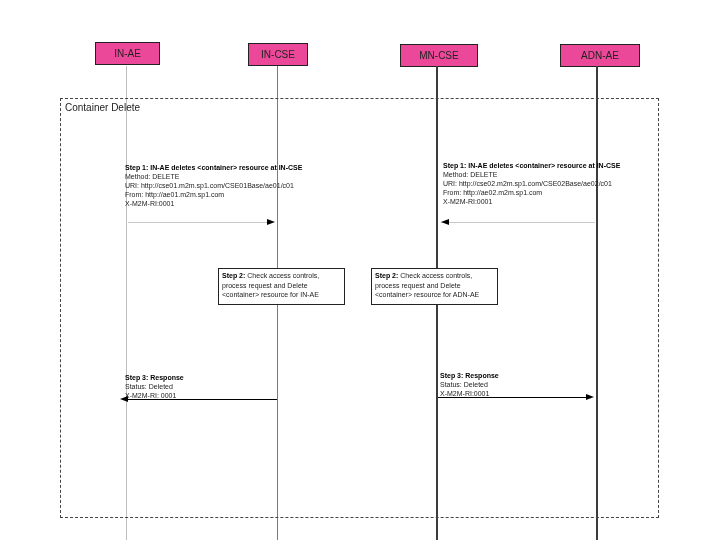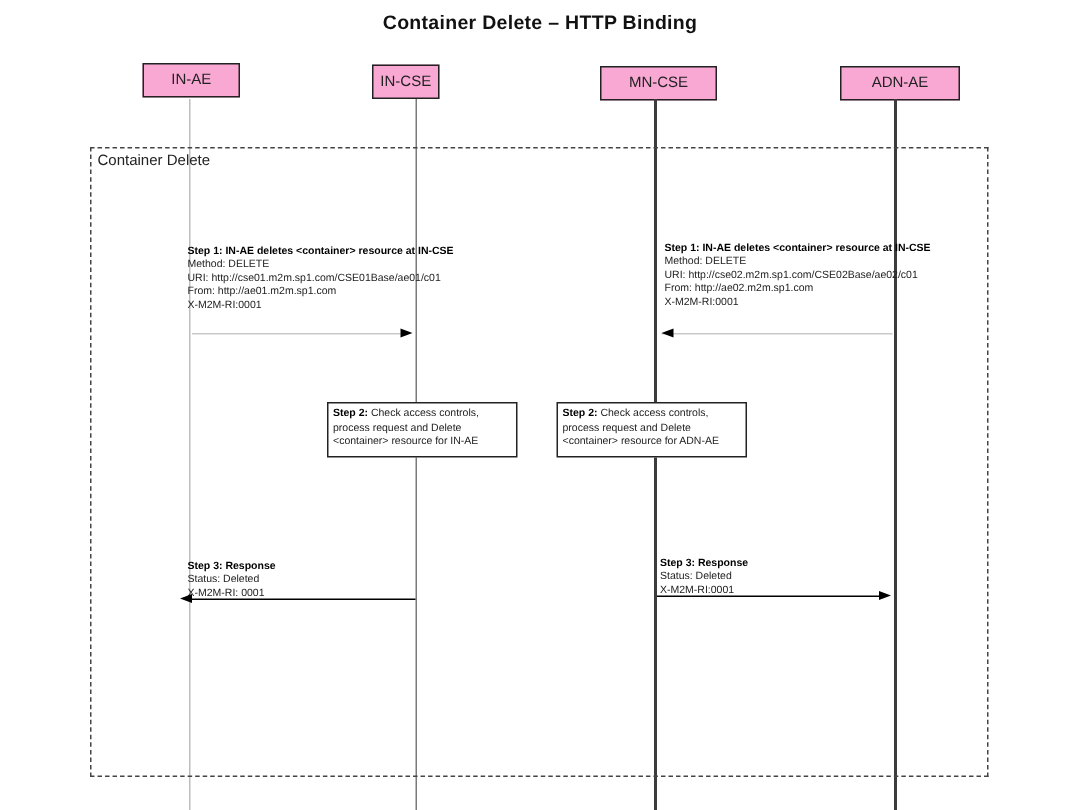--- a/index.html
+++ b/index.html
@@ -5,26 +5,26 @@
   html,body{margin:0;padding:0;background:#fff;}
   .canvas{
     position:relative;width:720px;height:540px;background:#ffffff;overflow:hidden;
     font-family:"Liberation Sans", sans-serif;color:#1a1a1a;
   }
   .title{
     position:absolute;top:7px;left:0;width:720px;text-align:center;
     font-size:13px;font-weight:bold;letter-spacing:0.2px;color:#111;
   }
   .actor{
-    position:absolute;height:23px;border:1px solid #222;background:#f9a8d4;
+    position:absolute;height:23px;border:1px solid #222;background:#ec4899;
     display:flex;align-items:center;justify-content:center;
     font-size:10px;color:#222;box-sizing:border-box;
   }
   .actor-in-ae{left:95px;top:42px;width:65px;}
-  .actor-in-cse{left:248px;top:43px;width:45px;}
+  .actor-in-cse{left:248px;top:43px;width:60px;}
   .actor-mn-cse{left:400px;top:44px;width:78px;}
   .actor-adn-ae{left:560px;top:44px;width:80px;}
   .lifeline{position:absolute;top:66px;height:474px;}
   .ll-in-ae{left:126px;width:1px;background:#bdbdbd;}
   .ll-in-cse{left:277px;width:1px;background:#7a7a7a;}
   .ll-mn-cse{left:436px;width:2px;background:#3c3c3c;}
   .ll-adn-ae{left:596px;width:2px;background:#3c3c3c;}
   .frame{
     position:absolute;left:60px;top:98px;width:599px;height:420px;
     border:1px dashed #444;box-sizing:border-box;
@@ -56,21 +56,20 @@
   .ah-req-l{left:267px;top:219px;}
   .ah-req-r{left:441px;top:219px;}
   .ah-resp-l{left:120px;top:396px;}
   .ah-resp-r{left:586px;top:394px;}
 </style>
 </head>
 <body>
 
 <div class="canvas">
 
-  <div class="title">Container Delete – HTTP Binding</div>
 
   <div class="actor actor-in-ae">
     <span>IN-AE</span>
   </div>
   <div class="actor actor-in-cse">
     <span>IN-CSE</span>
   </div>
   <div class="actor actor-adn-ae">
     <span>ADN-AE</span>
   </div>

